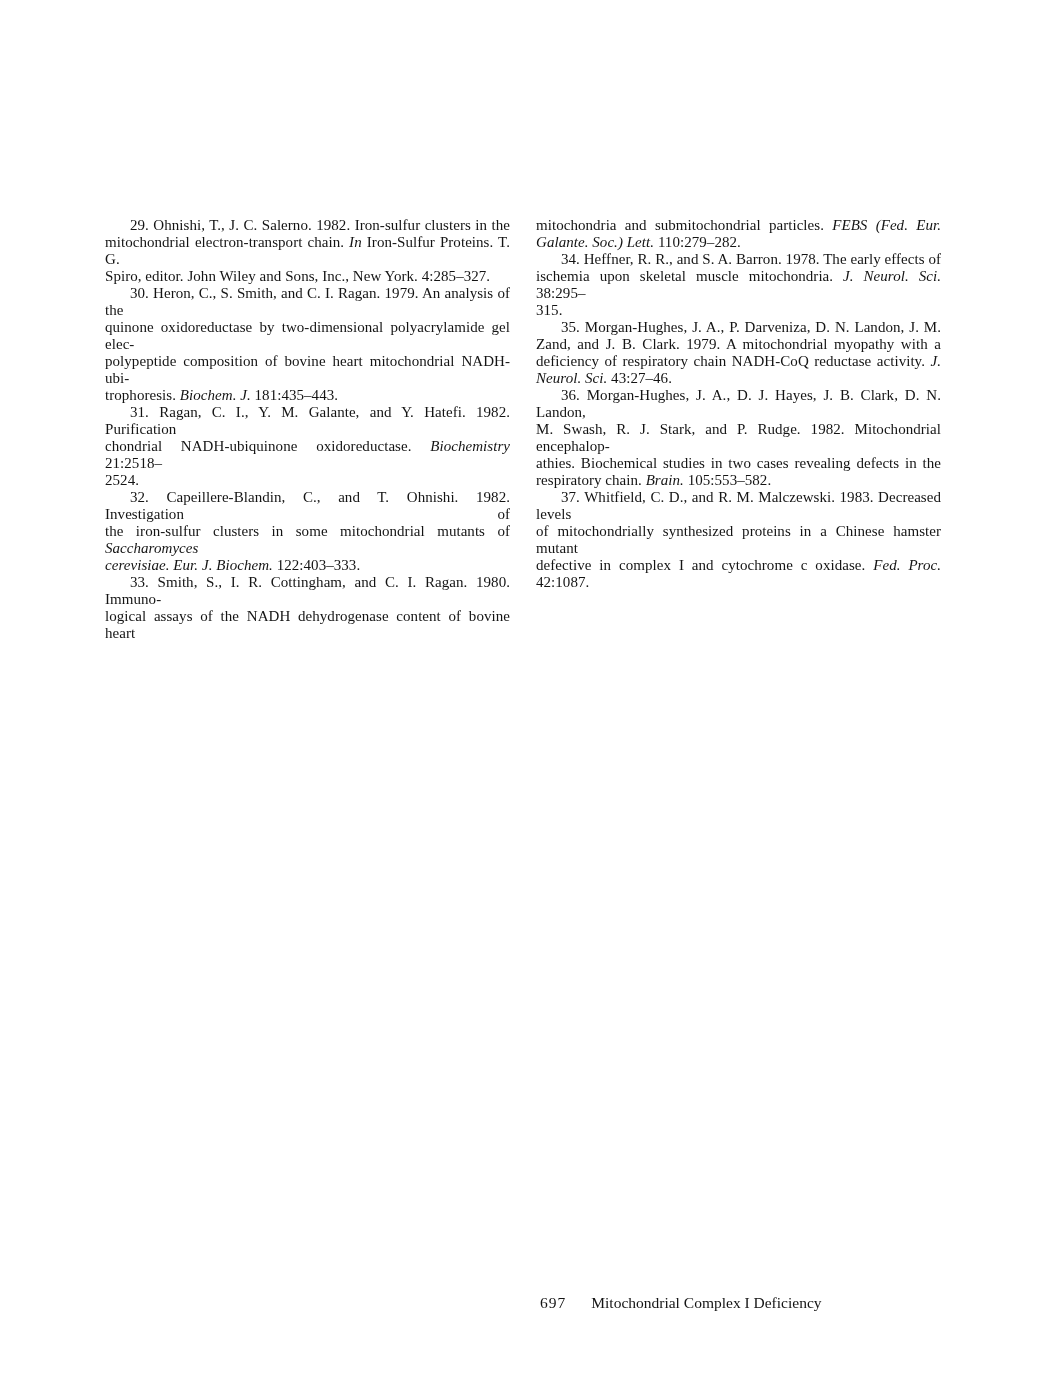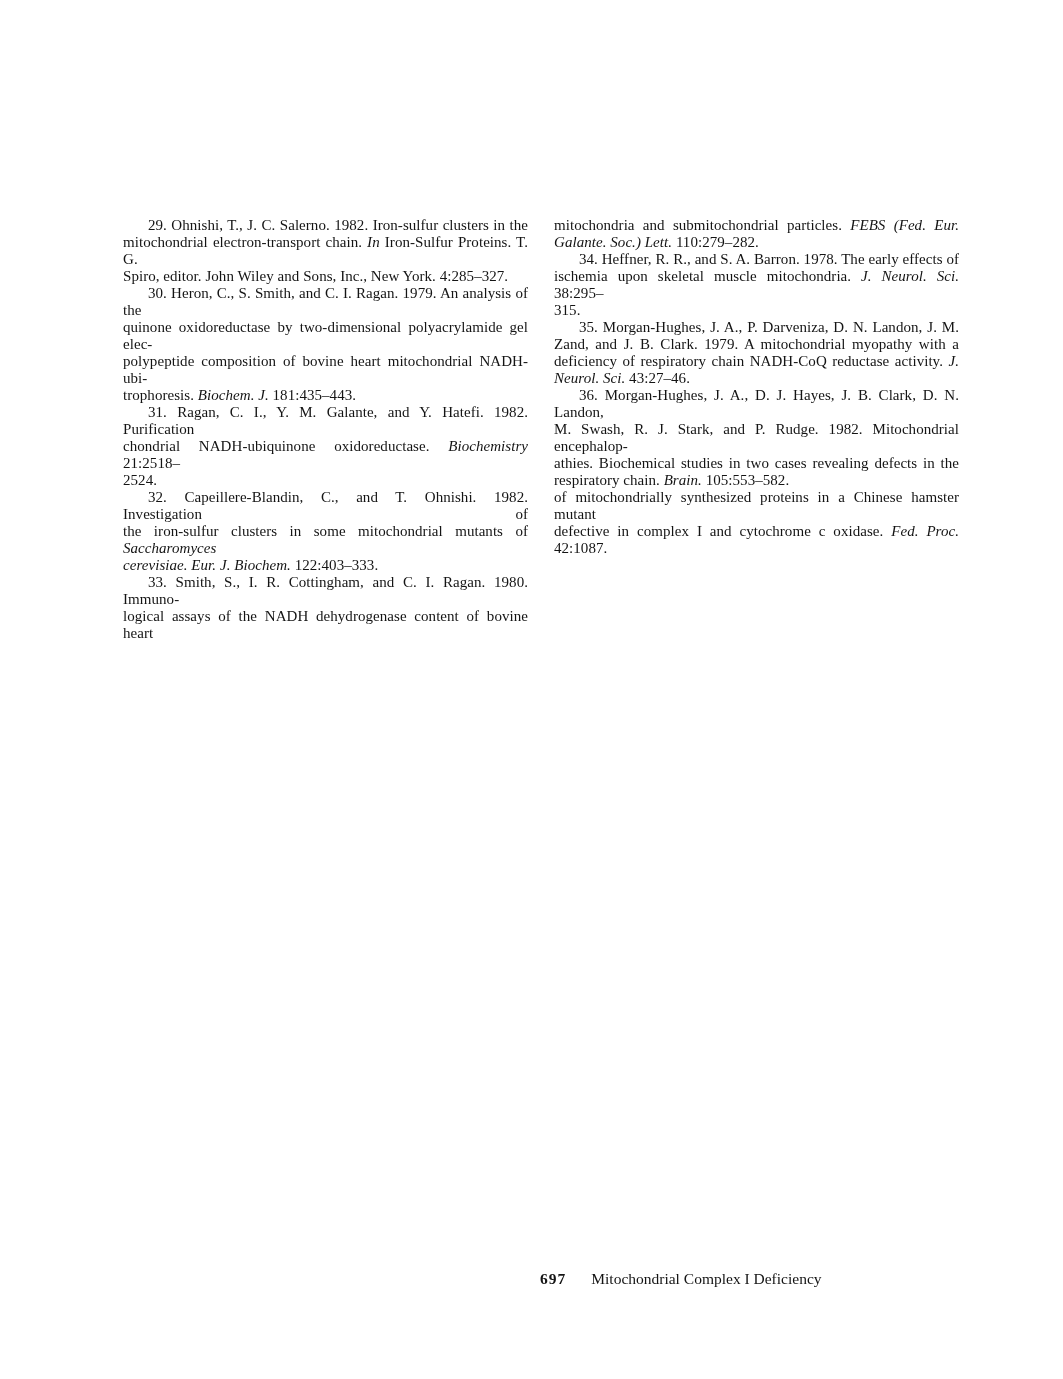--- a/index.html
+++ b/index.html
@@ -16,21 +16,21 @@
     color: #141414;
   }
   .page {
     position: absolute;
     inset: 0;
     background: #ffffff;
   }
   .columns {
     position: absolute;
     top: 217px;
-    left: 123px;
+    left: 105px;
     width: 836px;
     display: flex;
     gap: 26px;
   }
   .col {
     width: 405px;
   }
   .line {
     font-size: 15px;
     line-height: 17px;
@@ -51,22 +51,23 @@
   .footer {
     position: absolute;
     top: 1270px;
     left: 540px;
     display: flex;
     align-items: baseline;
     gap: 25px;
     font-size: 15.5px;
   }
   .footer .pagenum {
-    font-weight: bold;
+    font-weight: normal;
     letter-spacing: 1px;
+    margin-top: 24px;
   }
   .footer .runtitle {
   }
 </style>
 </head>
 <body>
 
 <div class="page">
 
   <div class="columns">
@@ -94,20 +95,21 @@
         <div class="line"><span>ischemia upon skeletal muscle mitochondria. </span><span class="it">J. Neurol. Sci.</span><span> 38:295–</span></div>
         <div class="line end"><span>315.</span></div>
         <div class="line indent"><span>35. Morgan-Hughes, J. A., P. Darveniza, D. N. Landon, J. M.</span></div>
         <div class="line"><span>Zand, and J. B. Clark. 1979. A mitochondrial myopathy with a</span></div>
         <div class="line"><span>deficiency of respiratory chain NADH-CoQ reductase activity. </span><span class="it">J.</span></div>
         <div class="line end"><span class="it">Neurol. Sci.</span><span> 43:27–46.</span></div>
         <div class="line indent"><span>36. Morgan-Hughes, J. A., D. J. Hayes, J. B. Clark, D. N. Landon,</span></div>
         <div class="line"><span>M. Swash, R. J. Stark, and P. Rudge. 1982. Mitochondrial encephalop-</span></div>
         <div class="line"><span>athies. Biochemical studies in two cases revealing defects in the</span></div>
         <div class="line end"><span>respiratory chain. </span><span class="it">Brain.</span><span> 105:553–582.</span></div>
+        <div class="line indent"><span>37. Whitfield, C. D., and R. M. Malczewski. 1983. Decreased levels</span></div>
         <div class="line"><span>of mitochondrially synthesized proteins in a Chinese hamster mutant</span></div>
         <div class="line end"><span>defective in complex I and cytochrome c oxidase. </span><span class="it">Fed. Proc.</span><span> 42:1087.</span></div>
       </div>
   </div>
 
   <div class="footer">
     <span class="pagenum">697</span>
     <span class="runtitle">Mitochondrial Complex I Deficiency</span>
   </div>
 

